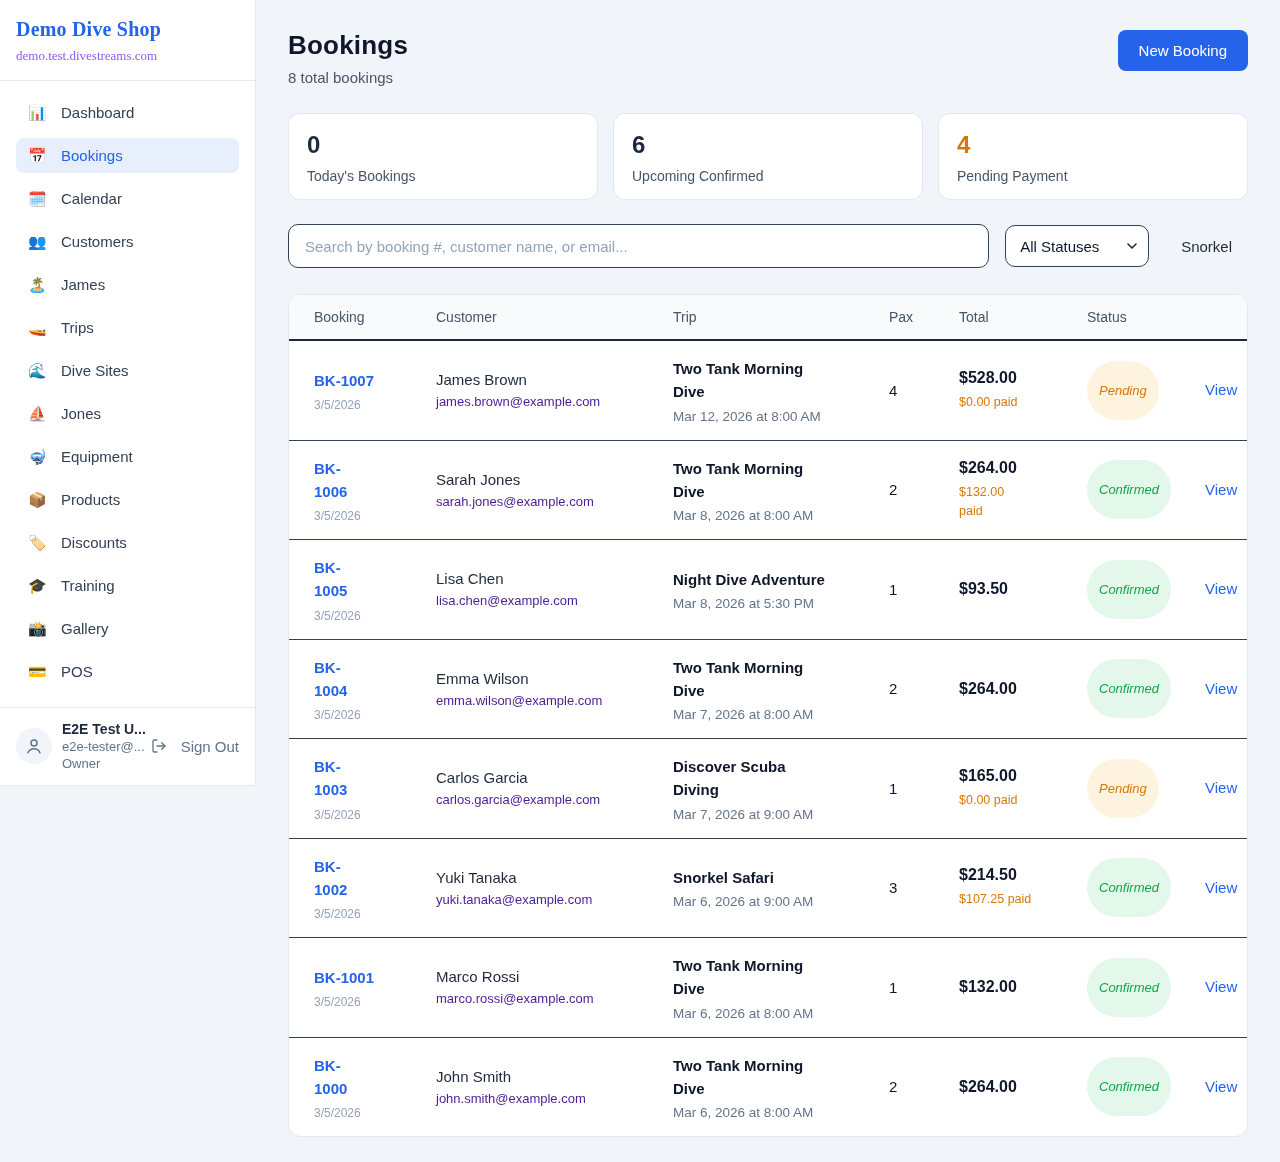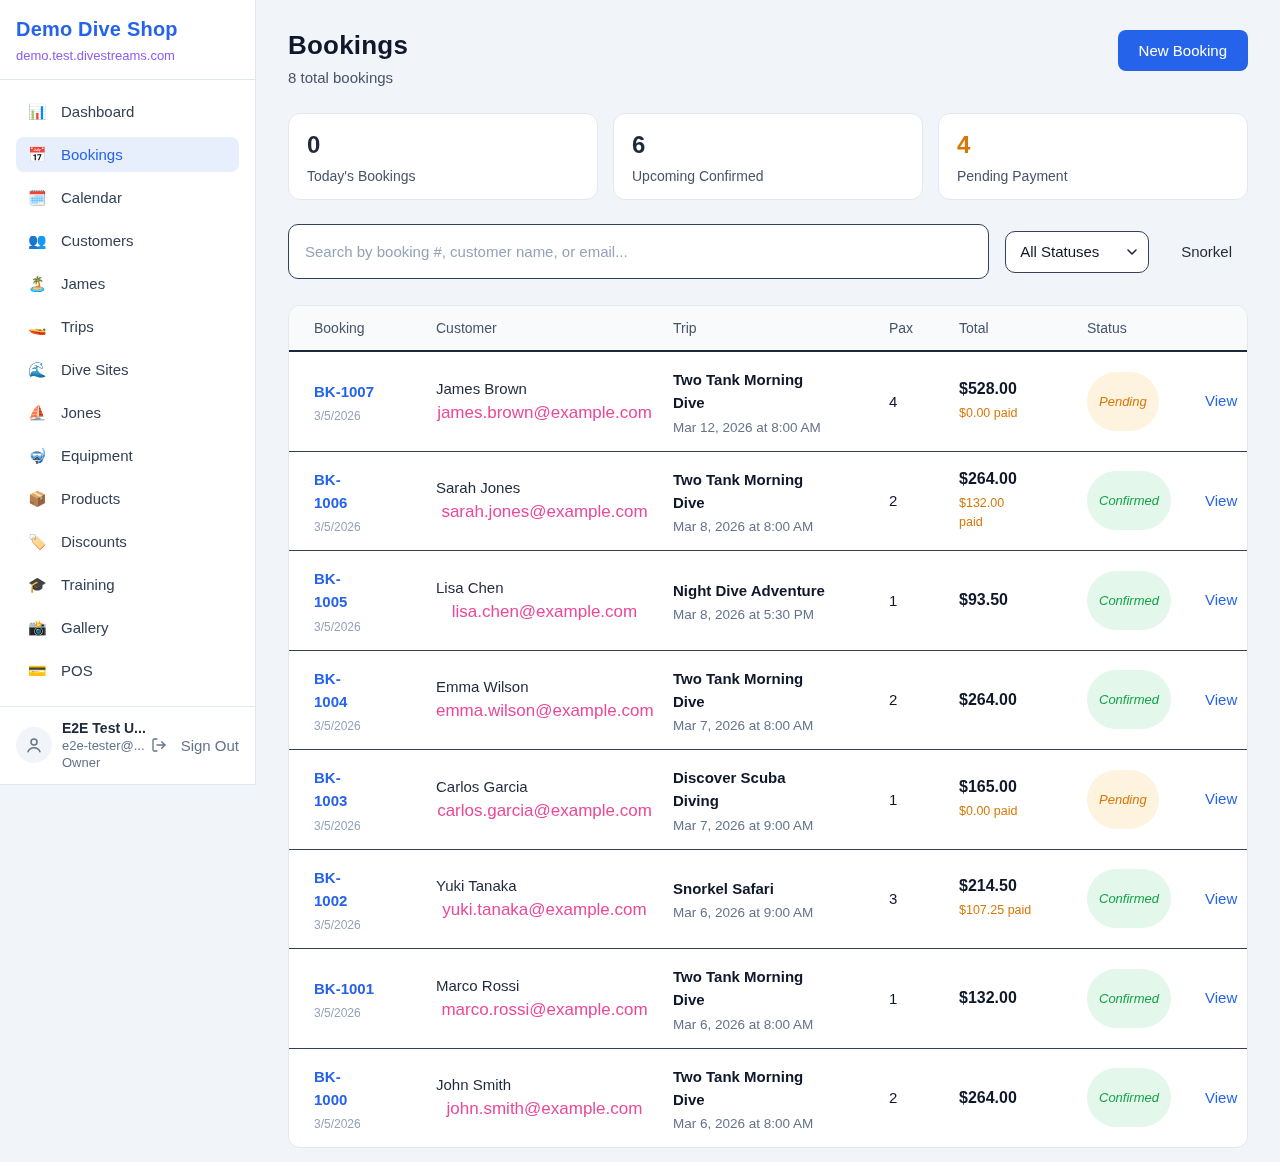--- a/index.html
+++ b/index.html
@@ -11,21 +11,21 @@
     overflow: hidden;
   }
 
   
   .sidebar {
     position: absolute; left: 0; top: 0; width: 256px;
     background: #ffffff;
     border-right: 1px solid #e2e8f0;
     border-bottom: 1px solid #e2e8f0;
   }
-  .brand { padding: 18px 16px 16px; border-bottom: 1px solid #e2e8f0; }
+  .brand { padding: 18px 16px 16px; border-bottom: 1px solid #e2e8f0; font-family: Liberation Serif, serif; }
   .brand-name { color: #2563eb; font-size: 20px; font-weight: bold; letter-spacing: .2px; }
   .brand-domain { color: #8b5cf6; font-size: 13px; margin-top: 7px; }
   .nav { padding: 14px 16px 10px; }
   .nav-item {
     display: flex; align-items: center; gap: 13px;
     padding: 9px 12px; margin-bottom: 8px;
     border-radius: 8px; cursor: pointer;
     color: #334155; font-size: 15px;
   }
   .nav-item .nav-icon { width: 20px; font-size: 15px; text-align: center; line-height: 1; }
@@ -64,21 +64,21 @@
   .stat-card {
     background: #fff; border: 1px solid #e2e8f0; border-radius: 12px;
     padding: 17px 18px; height: 87px;
   }
   .stat-value { font-size: 24px; font-weight: bold; color: #1e293b; }
   .stat-value.orange { color: #d97706; }
   .stat-label { font-size: 14px; color: #475569; margin-top: 9px; }
 
   .filter-row { display: flex; align-items: center; gap: 16px; margin-top: 24px; }
   .search-input {
-    flex: 1; height: 55px; border: 1.5px solid #334155; border-radius: 10px;
+    flex: 1; height: 44px; border: 1.5px solid #334155; border-radius: 10px;
     padding: 0 16px; font-size: 15px; font-family: inherit; color: #0f172a; background: #fff;
     outline: none;
   }
   .search-input::placeholder { color: #94a3b8; }
   .select-wrap { position: relative; }
   .status-select {
     -webkit-appearance: none; appearance: none;
     height: 42px; width: 144px; background: #fff;
     border: 1.5px solid #334155; border-radius: 10px;
     padding: 0 30px 0 14px; font-size: 15px; font-family: inherit; color: #0f172a;
@@ -102,21 +102,21 @@
     padding: 14px 10px; border-bottom: 2px solid #1e293b;
   }
   th:first-child, td:first-child { padding-left: 25px; }
   tbody tr { height: 99px; }
   tbody tr + tr td { border-top: 1px solid #334155; }
   tbody td { vertical-align: middle; padding: 16px 10px; }
 
   .booking-link { color: #2563eb; font-size: 15px; font-weight: bold; text-decoration: none; white-space: pre-line; line-height: 1.55; display: inline-block; }
   .booking-date { font-size: 12px; color: #94a3b8; margin-top: 6px; }
   .cust-name { font-size: 15px; color: #1e293b; }
-  .cust-email { font-size: 17px; color: #ec4899; margin-top: 6px; text-align: center; }
+  .cust-email { font-size: 13px; color: #4c1d95; margin-top: 6px; }
   .trip-name { font-size: 15px; font-weight: bold; color: #0f172a; white-space: pre-line; line-height: 1.55; }
   .trip-date { font-size: 13.5px; color: #64748b; margin-top: 5px; }
   .pax { font-size: 15px; color: #0f172a; }
   .total { font-size: 16px; font-weight: bold; color: #0f172a; }
   .paid { font-size: 12.5px; color: #d97706; margin-top: 6px; white-space: pre-line; line-height: 1.5; }
   .paid:empty { display: none; }
   .badge {
     display: inline-block; padding: 22px 12px; border-radius: 999px; font-size: 13px; font-style: italic;
   }
   .badge-pending { background: #fdf3df; color: #d97706; }

